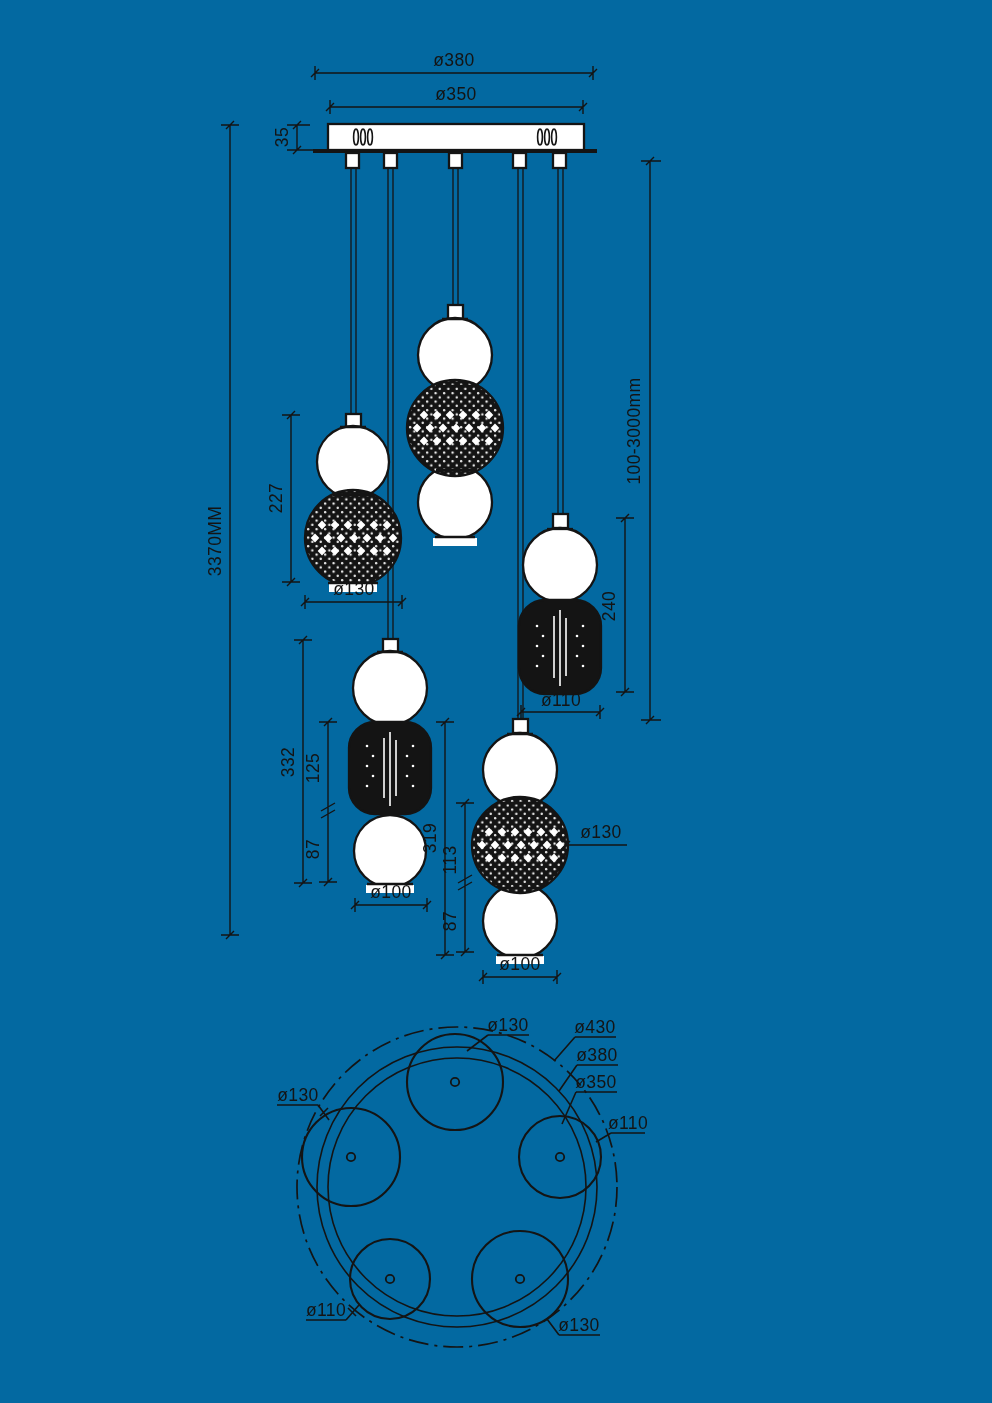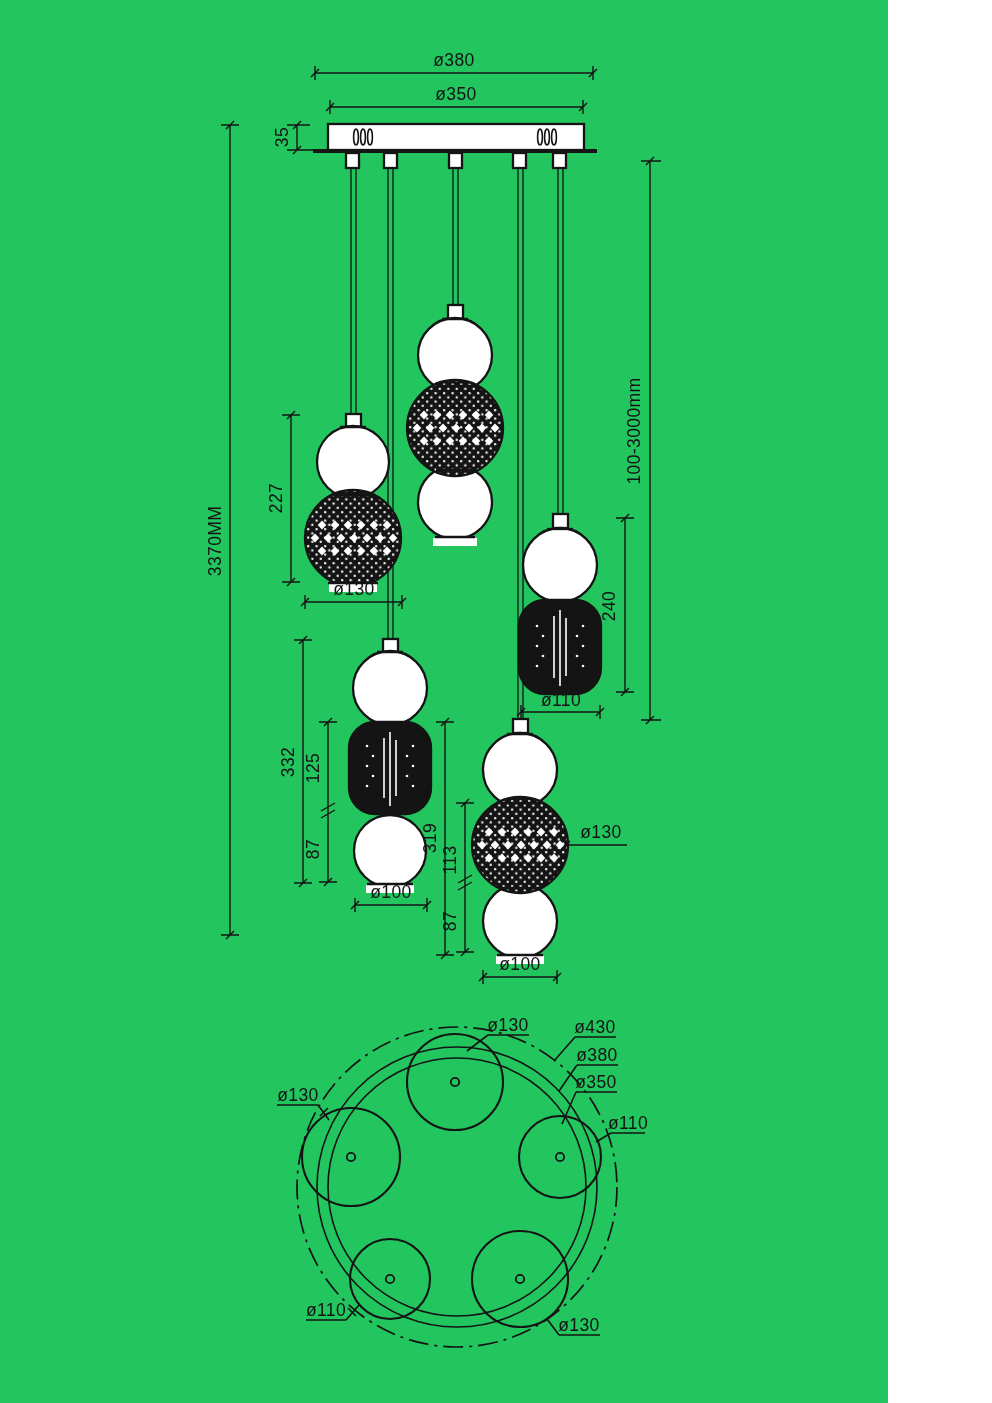--- a/index.html
+++ b/index.html
@@ -1,16 +1,16 @@
 <!DOCTYPE html>
 <html><head>
 <meta charset="utf-8">
 <style>
   html,body { margin:0; padding:0; background:#ffffff; }
-  .canvas { position:relative; width:888px; height:1403px; background:#22c55e; overflow:hidden; }
+  .canvas { position:relative; width:992px; height:1403px; background:#0369a1; overflow:hidden; }
   svg { position:absolute; left:0; top:0; }
   .d  { stroke:#141414; stroke-width:1.4; fill:none; }          
   .d2 { stroke:#141414; stroke-width:1.6; fill:none; }          
   .o  { stroke:#141414; stroke-width:2.3; fill:#ffffff; }       
   .ob { stroke:#141414; stroke-width:2.3; }                     
   .ch { stroke:#141414; stroke-width:2.3; fill:none; }          
   .c  { stroke:#141414; stroke-width:1.3; fill:none; }          
   .w  { stroke:#ffffff; stroke-width:1.6; fill:none; }          
   .t  { font-family:"Liberation Sans","DejaVu Sans",sans-serif; font-size:17.5px;
         fill:#141414; text-anchor:middle; letter-spacing:0.4px; }

